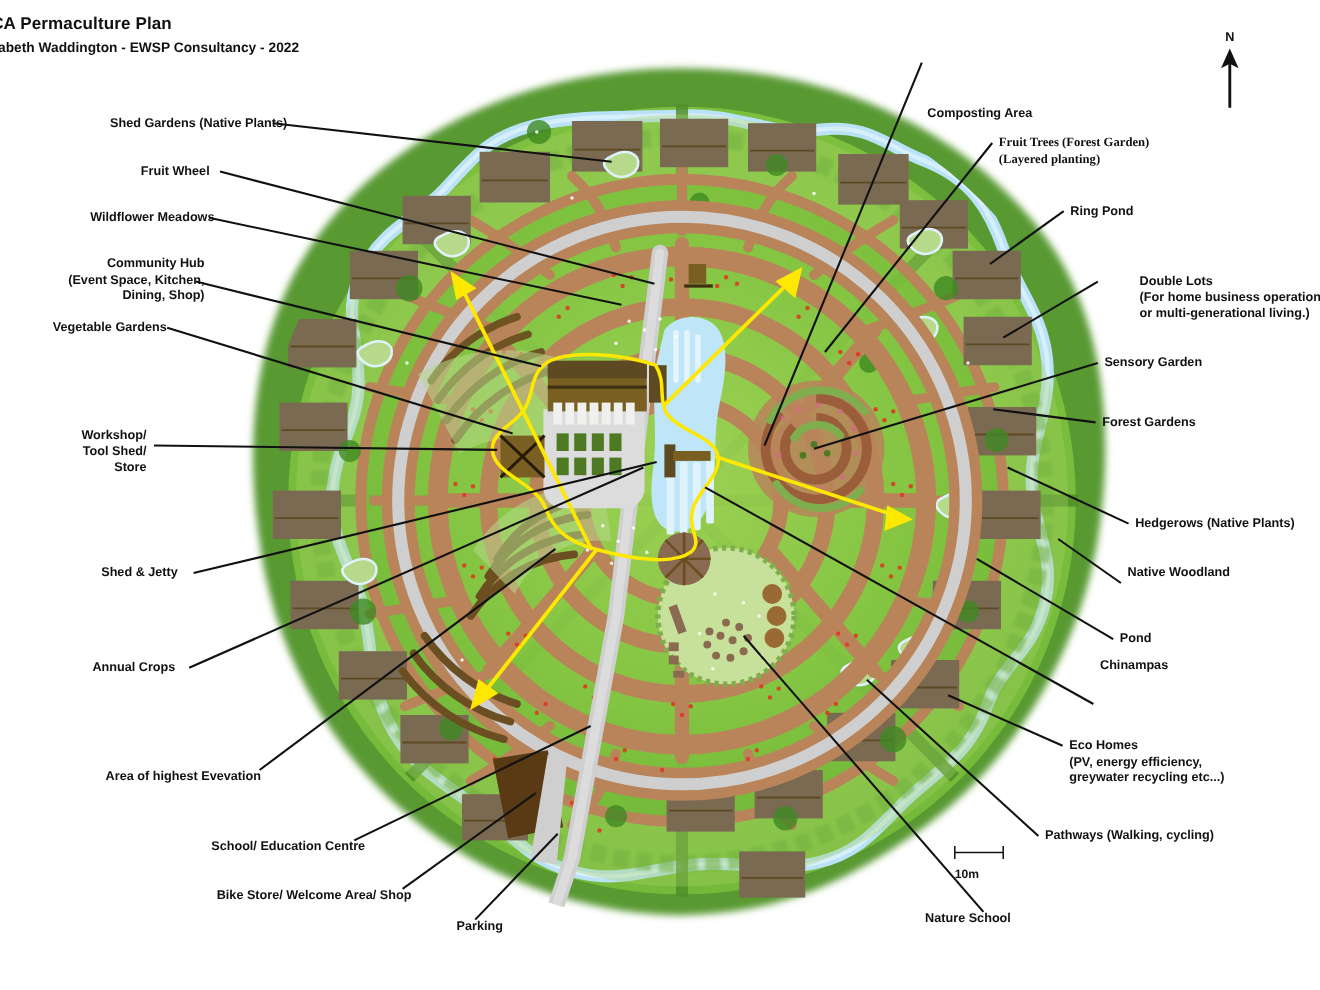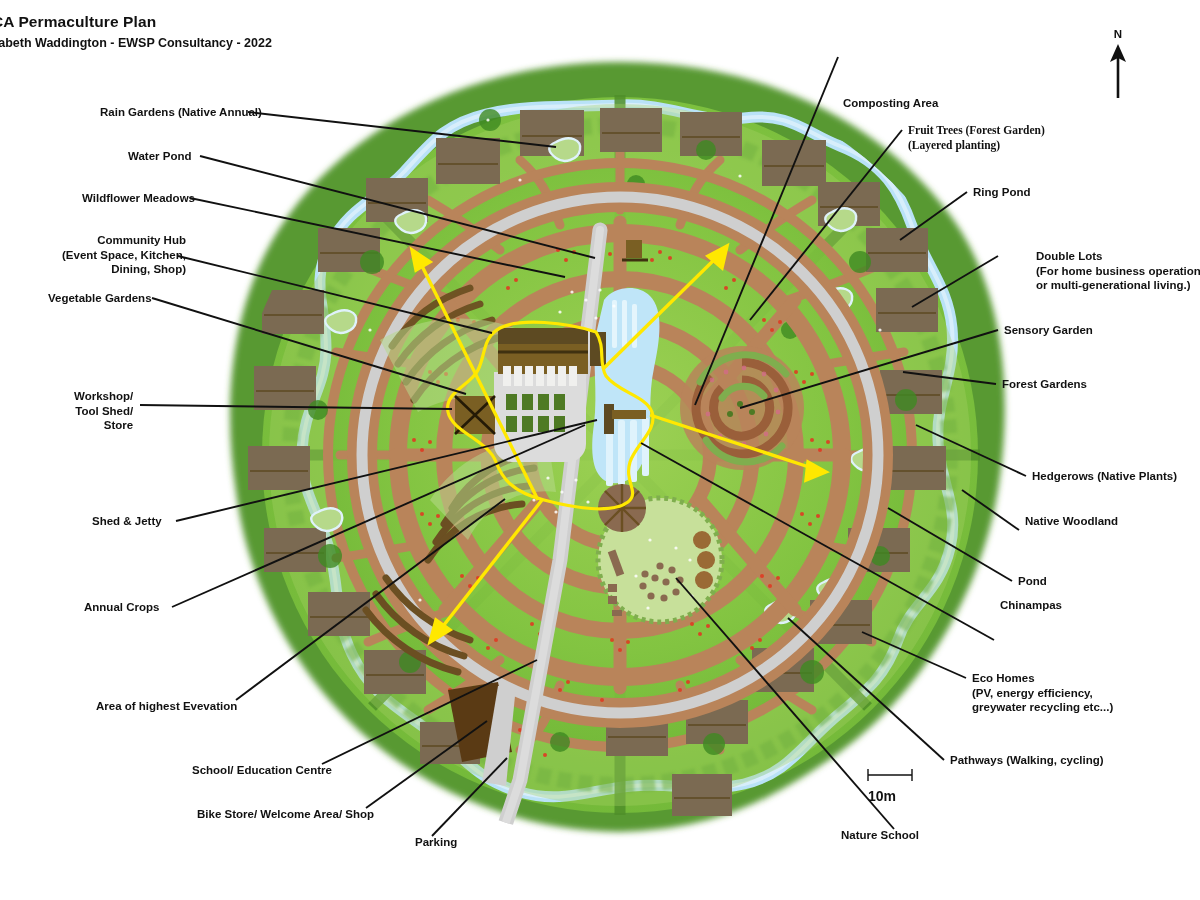--- a/index.html
+++ b/index.html
@@ -12,21 +12,21 @@
   .title-sub{font-size:12.5px;font-weight:700;color:#111;line-height:18px;white-space:nowrap;margin-top:2px;}
 
   .lbl{position:absolute;z-index:35;font-size:11.5px;font-weight:700;color:#111;line-height:14.5px;white-space:nowrap;}
   .lbl.r{text-align:left;}
   .lbl.l{text-align:right;}
   .lbl .ln2{display:block;}
 
   .northwrap{position:absolute;left:1098px;top:28px;z-index:40;width:40px;text-align:center;}
   .north-letter{font-size:11.5px;font-weight:700;color:#111;line-height:12px;}
   .scalewrap{position:absolute;left:862px;top:768px;z-index:40;}
-  .scale-label{font-size:14px;font-weight:700;color:#111;margin-top:2px;text-align:left;padding-left:6px;}
+  .scale-label{font-size:11px;font-weight:700;color:#111;margin-top:2px;text-align:left;padding-left:6px;}
 </style>
 </head>
 <body>
 
 <div id="stage">
 
   <svg id="map" viewBox="0 0 1200 900">
     <defs>
       <clipPath id="siteClip">
           <circle cx="620" cy="455" r="385"></circle>
@@ -621,22 +621,22 @@
   <div class="scalewrap">
     <svg width="60" height="14" viewBox="0 0 60 14">
       <line x1="6" y1="7" x2="50" y2="7" stroke="#111" stroke-width="1.4"></line>
       <line x1="6" y1="1" x2="6" y2="13" stroke="#111" stroke-width="1.4"></line>
       <line x1="50" y1="1" x2="50" y2="13" stroke="#111" stroke-width="1.4"></line>
     </svg>
     <div class="scale-label">10m</div>
   </div>
 
   <div id="labels-left">
-      <div class="lbl l" style="left: 100px; top: 105px;"><span>Rain Gardens (Native Annual)</span></div>
-      <div class="lbl l" style="left: 128px; top: 149px;"><span>Water Pond</span></div>
+      <div class="lbl l" style="left: 100px; top: 105px;"><span>Shed Gardens (Native Plants)</span></div>
+      <div class="lbl l" style="left: 128px; top: 149px;"><span>Fruit Wheel</span></div>
       <div class="lbl l" style="left: 82px; top: 191px;"><span>Wildflower Meadows</span></div>
       <div class="lbl l" style="left: 62px; top: 233px;"><span>Community Hub</span><span class="ln2">(Event Space, Kitchen,</span><span class="ln2">Dining, Shop)</span></div>
       <div class="lbl l" style="left: 48px; top: 291px; text-align: center;"><span>Vegetable Gardens</span></div>
       <div class="lbl l" style="left: 74px; top: 389px;"><span>Workshop/</span><span class="ln2">Tool Shed/</span><span class="ln2">Store</span></div>
       <div class="lbl l" style="left: 92px; top: 514px;"><span>Shed &amp; Jetty</span></div>
       <div class="lbl l" style="left: 84px; top: 600px;"><span>Annual Crops</span></div>
       <div class="lbl l" style="left: 96px; top: 699px;"><span>Area of highest Evevation</span></div>
       <div class="lbl l" style="left: 192px; top: 763px;"><span>School/ Education Centre</span></div>
       <div class="lbl l" style="left: 197px; top: 807px;"><span>Bike Store/ Welcome Area/ Shop</span></div>
       <div class="lbl l" style="left: 384px; top: 835px; padding-left: 31px;"><span>Parking</span></div>

